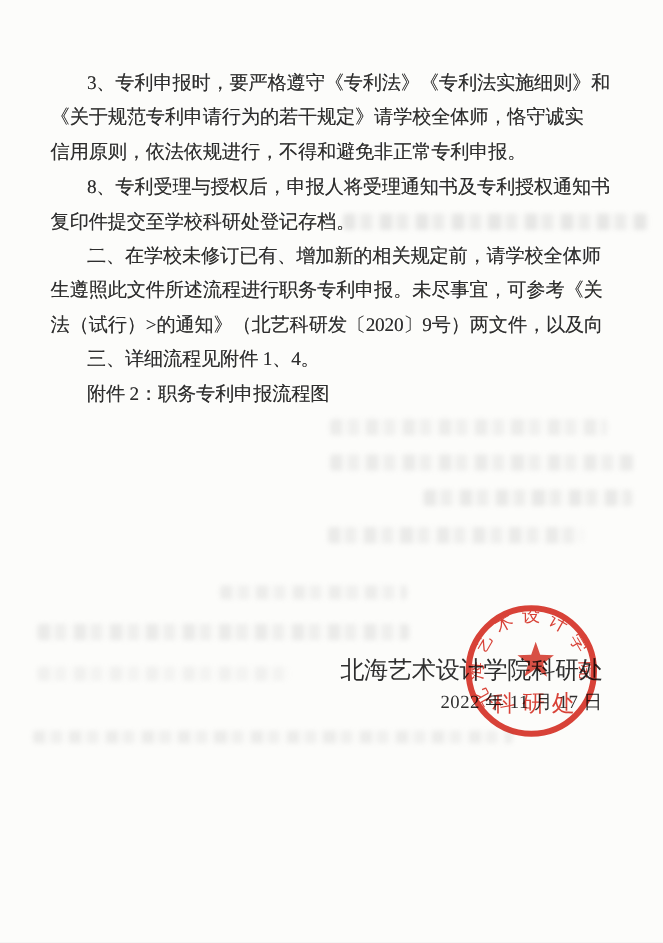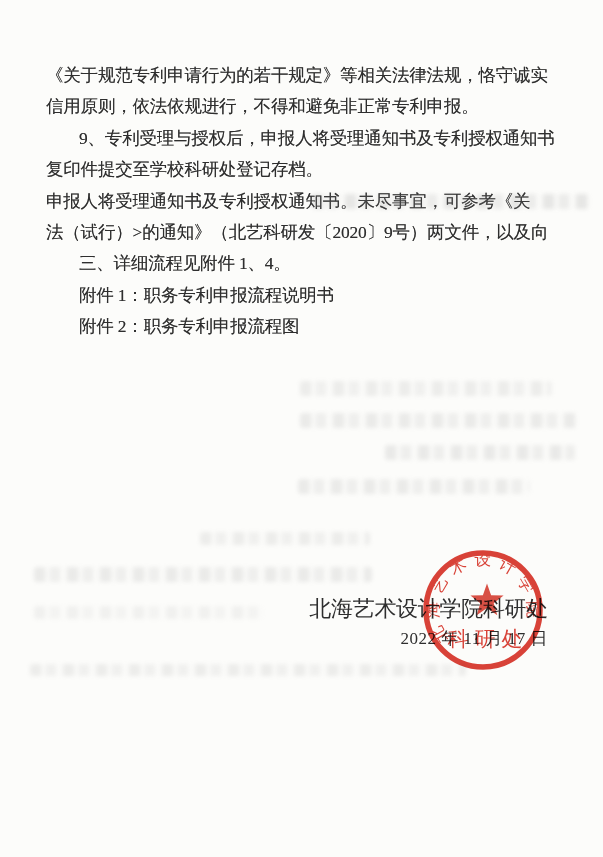--- a/index.html
+++ b/index.html
@@ -82,28 +82,29 @@
   .sm7{ left:34px;  top:567px; width:338px; opacity:.34;}
   .sm8{ left:34px;  top:606px; width:230px; height:13px; opacity:.22;}
   .sm9{ left:30px;  top:664px; width:436px; height:12px; opacity:.30;}
 </style>
 </head>
 <body>
 
 <div class="page">
 
   <div class="textcol">
-    <div class="line">《关于规范专利申请行为的若干规定》等相关法律法规，恪守诚实</div>
+    <div class="line indent">3、专利申报时，要严格遵守《专利法》《专利法实施细则》和</div>
+    <div class="line">《关于规范专利申请行为的若干规定》请学校全体师，恪守诚实</div>
     <div class="line">信用原则，依法依规进行，不得和避免非正常专利申报。</div>
-    <div class="line indent">9、专利受理与授权后，申报人将受理通知书及专利授权通知书</div>
+    <div class="line indent">8、专利受理与授权后，申报人将受理通知书及专利授权通知书</div>
     <div class="line">复印件提交至学校科研处登记存档。</div>
-    <div class="line">申报人将受理通知书及专利授权通知书。未尽事宜，可参考《关</div>
+    <div class="line indent">二、在学校未修订已有、增加新的相关规定前，请学校全体师</div>
+    <div class="line">生遵照此文件所述流程进行职务专利申报。未尽事宜，可参考《关</div>
     <div class="line">法（试行）&gt;的通知》（北艺科研发〔2020〕9号）两文件，以及向</div>
     <div class="line indent">三、详细流程见附件 1、4。</div>
-    <div class="line indent">附件 1：职务专利申报流程说明书</div>
     <div class="line indent">附件 2：职务专利申报流程图</div>
   </div>
 
   <div class="smudge sm1"></div>
   <div class="smudge sm2"></div>
   <div class="smudge sm3"></div>
   <div class="smudge sm4"></div>
   <div class="smudge sm5"></div>
   <div class="smudge sm6"></div>
   <div class="smudge sm7"></div>

